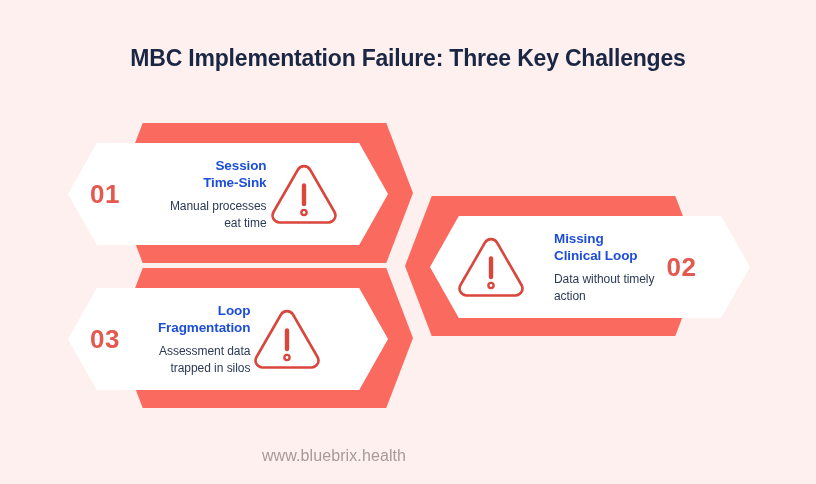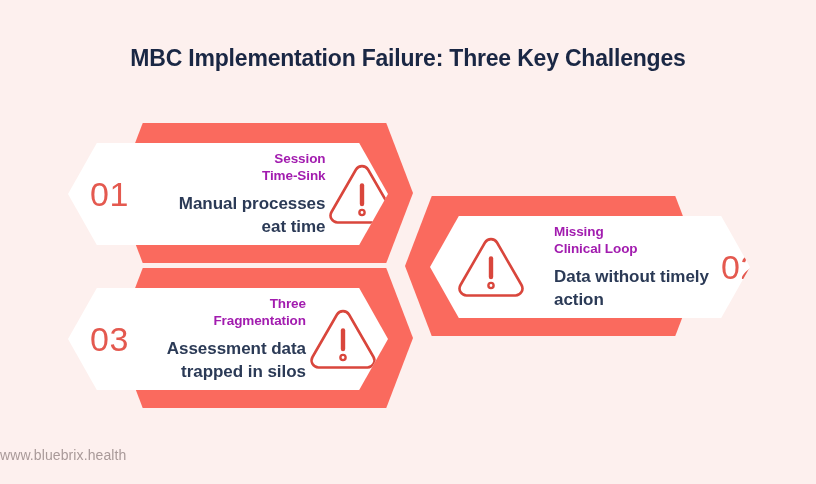--- a/index.html
+++ b/index.html
@@ -61,43 +61,43 @@
 
   .hex-inner {
     position: absolute;
     left: 0; top: 0; right: 0; bottom: 0;
     display: flex;
     align-items: center;
   }
 
   
   .card-number {
-    font-size: 34px;
-    font-weight: 400;
+    font-size: 26px;
+    font-weight: 700;
     color: #e4594f;
     letter-spacing: 0.5px;
     line-height: 1;
     flex: 0 0 auto;
   }
 
   .card-text {
     flex: 0 0 auto;
   }
 
   .card-heading {
     font-size: 13.5px;
     font-weight: bold;
-    color: #a21caf;
+    color: #1d4ed8;
     line-height: 1.28;
     letter-spacing: -0.1px;
   }
 
   .card-desc {
-    font-size: 17px;
-    font-weight: 700;
+    font-size: 12px;
+    font-weight: 400;
     color: #2b3a56;
     line-height: 1.36;
     margin-top: 7px;
     letter-spacing: -0.05px;
   }
 
   .card-icon {
     flex: 0 0 auto;
     width: 74px;
     height: 66px;
@@ -108,21 +108,22 @@
   .variant-right .card-text { text-align: right; }
   
   .variant-left .card-text { text-align: left; }
 
   
   .footer-url {
     position: absolute;
     left: 0;
     top: 447px;
     width: 668px;
-    font-size: 14px;
+    text-align: center;
+    font-size: 16px;
     color: #a99a99;
     letter-spacing: 0.1px;
   }
 </style>
 </head>
 <body>
 
 <div id="canvas">
 
   <div class="page-title">MBC Implementation Failure: Three Key Challenges</div>
@@ -186,21 +187,21 @@
   <div class="card-group" style="left:68px; top:268px; width:345px; height:140px;">
 
     <div class="hex-back" style="left:48px; top:0px; width:297px; height:140px;"></div>
 
     <div class="hex-front variant-right" style="left:0px; top:20px; width:320px; height:102px;">
       <div class="hex-inner" style="padding:0 24px 0 22px;">
         <div class="card-number">03</div>
 
         <div class="card-text" style="margin-left:38px;">
           <div class="card-heading">
-            <span>Three</span><br>
+            <span>Loop</span><br>
             <span>Fragmentation</span>
           </div>
           <div class="card-desc">
             <span>Assessment data</span><br>
             <span>trapped in silos</span>
           </div>
         </div>
 
         <svg class="card-icon" viewBox="0 0 74 66">
           <path d="M31.0 8.5 L6.5 51.0 A7 7 0 0 0 12.5 61.5 L61.5 61.5 A7 7 0 0 0 67.5 51.0 L43.0 8.5 A7 7 0 0 0 31.0 8.5 Z" fill="none" stroke="#d9463c" stroke-width="2.6" stroke-linejoin="round"></path>

